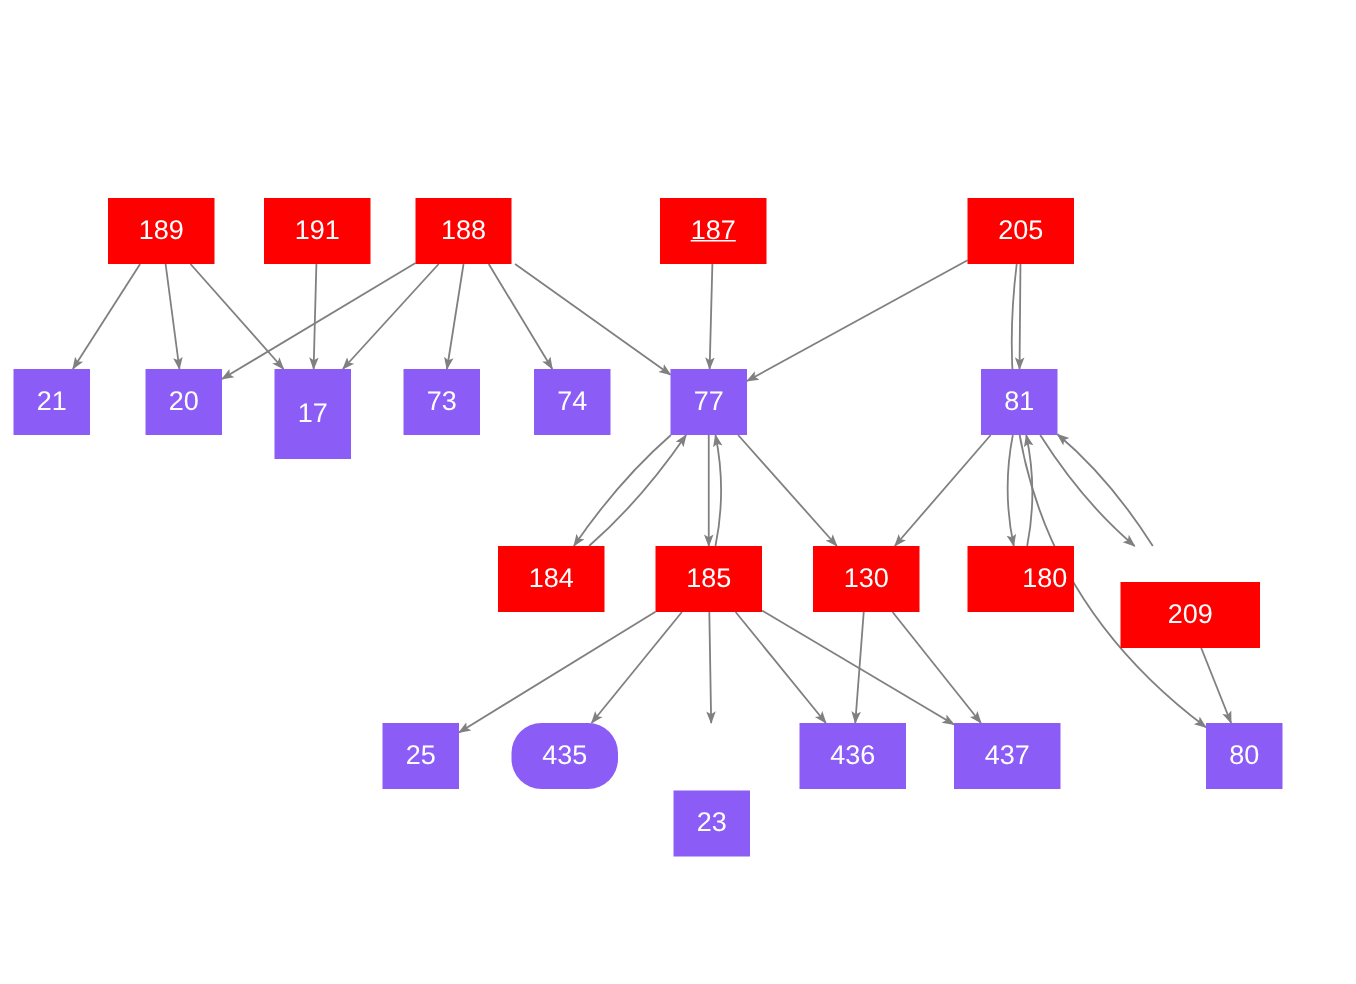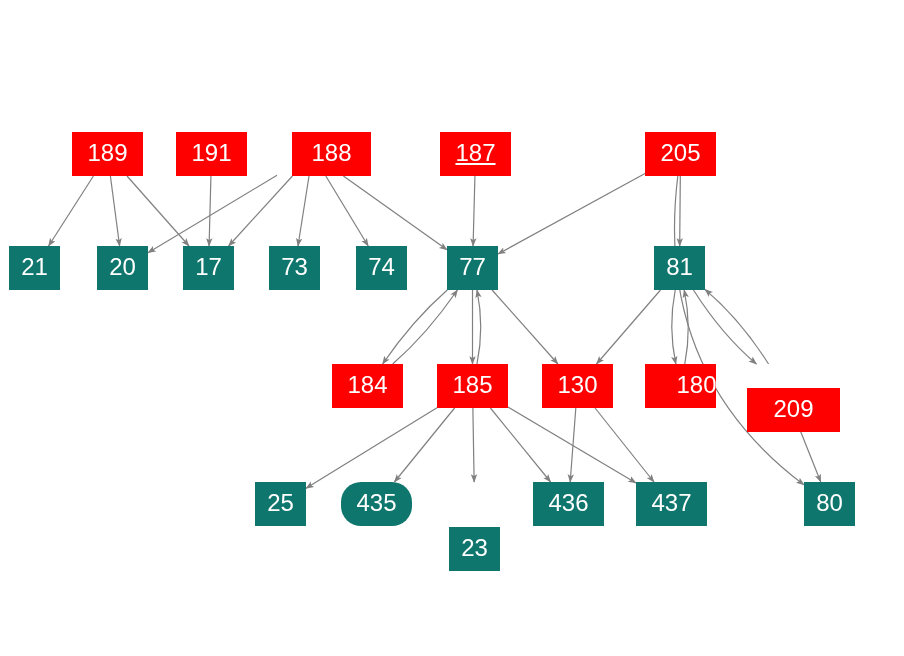--- a/index.html
+++ b/index.html
@@ -33,31 +33,31 @@
     height: 656px;
   }
   .node {
     position: absolute;
     box-sizing: border-box;
     display: flex;
     align-items: center;
     justify-content: center;
     color: #ffffff;
     font-family: "Liberation Sans", sans-serif;
-    font-size: 24px;
+    font-size: 18px;
     line-height: 1;
     letter-spacing: 0px;
     white-space: nowrap;
     user-select: none;
   }
   .node.red {
     background: #ff0000;
   }
   .node.blue {
-    background: #0f766e;
+    background: #8b5cf6;
   }
   .node-label {
     display: block;
     transform: translateY(-1px);
   }
 </style>
 </head>
 <body>
 
 <div id="graph-canvas">
@@ -99,36 +99,36 @@
       <path d="M 595.0254237288135 408 L 653.9745762711865 482" fill="none" stroke="#808080" stroke-width="1.2" marker-end="url(#arrowhead)"></path>
       <path d="M 791.2627118644068 408 L 820.7372881355932 482" fill="none" stroke="#808080" stroke-width="1.2" marker-end="url(#arrowhead)"></path>
     </svg>
   <div id="node-layer">
       <div class="node red" style="left: 72px; top: 132px; width: 71px; height: 44px;">
         <span class="node-label">189</span>
       </div>
       <div class="node red" style="left: 176px; top: 132px; width: 71px; height: 44px;">
         <span class="node-label">191</span>
       </div>
-      <div class="node red" style="left: 292px; top: 132px; width: 79px; height: 44px;">
+      <div class="node red" style="left: 277px; top: 132px; width: 64px; height: 44px;">
         <span class="node-label">188</span>
       </div>
       <div class="node red" style="left: 440px; top: 132px; width: 71px; height: 44px; text-decoration: underline;">
         <span class="node-label">187</span>
       </div>
       <div class="node red" style="left: 645px; top: 132px; width: 71px; height: 44px; text-align: center;">
         <span class="node-label">205</span>
       </div>
       <div class="node blue" style="left: 9px; top: 246px; width: 51px; height: 44px;">
         <span class="node-label">21</span>
       </div>
       <div class="node blue" style="left: 97px; top: 246px; width: 51px; height: 44px;">
         <span class="node-label">20</span>
       </div>
-      <div class="node blue" style="left: 183px; top: 246px; width: 51px; height: 44px;">
+      <div class="node blue" style="left: 183px; top: 246px; width: 51px; height: 60px;">
         <span class="node-label">17</span>
       </div>
       <div class="node blue" style="left: 269px; top: 246px; width: 51px; height: 44px;">
         <span class="node-label">73</span>
       </div>
       <div class="node blue" style="left: 356px; top: 246px; width: 51px; height: 44px;">
         <span class="node-label">74</span>
       </div>
       <div class="node blue" style="left: 447px; top: 246px; width: 51px; height: 44px;">
         <span class="node-label">77</span>

